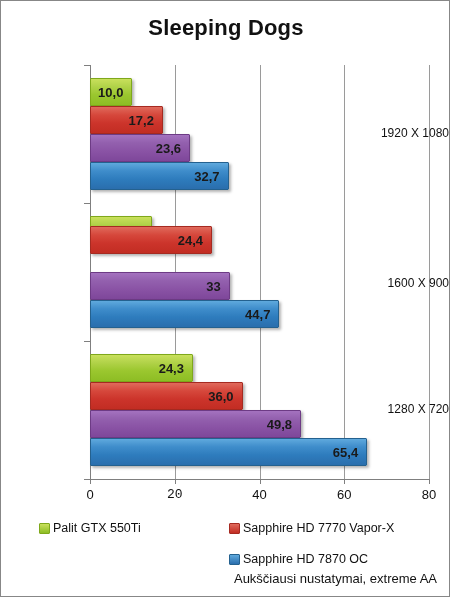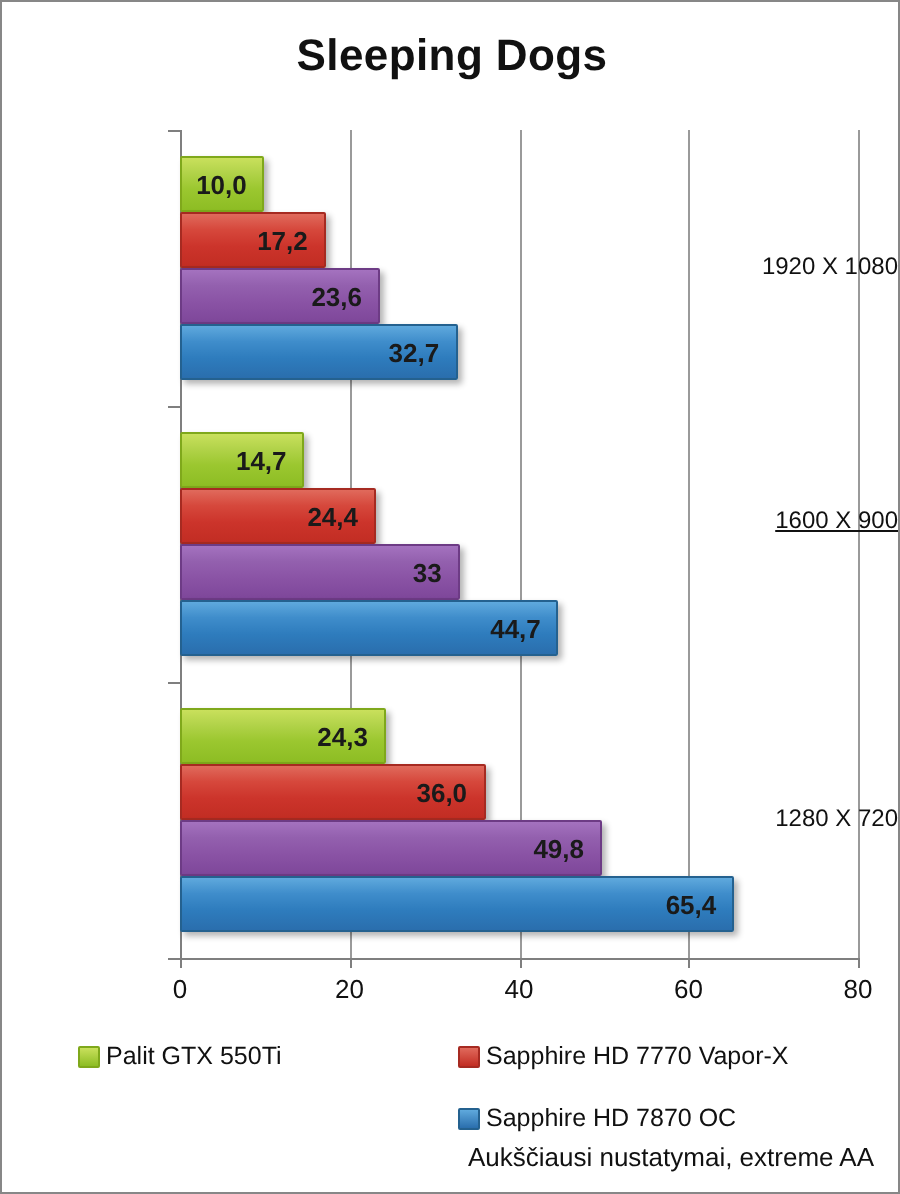--- a/index.html
+++ b/index.html
@@ -186,21 +186,21 @@
       <div class="gridline" style="left: 84.75px;"></div>
       <div class="gridline" style="left: 169.5px;"></div>
       <div class="gridline" style="left: 254.25px;"></div>
       <div class="gridline" style="left: 339px;"></div>
     </div>
 
   <div id="dynamic-layer">
       <div class="axis-tick" style="left: 89px;"></div>
       <div class="xtick-label" style="left: 89px;">0</div>
       <div class="axis-tick" style="left: 173.75px;"></div>
-      <div class="xtick-label" style="left: 173.75px;">20</div>
+      <div class="xtick-label" style="left: 173.75px; font-family: Liberation Mono, monospace;">20</div>
       <div class="axis-tick" style="left: 258.5px;"></div>
       <div class="xtick-label" style="left: 258.5px;">40</div>
       <div class="axis-tick" style="left: 343.25px;"></div>
       <div class="xtick-label" style="left: 343.25px;">60</div>
       <div class="axis-tick" style="left: 428px;"></div>
       <div class="xtick-label" style="left: 428px;">80</div>
       <div class="cat-tick" style="top: 64px;"></div>
       <div class="cat-label" style="top: 125px;">1920 X 1080</div>
       <div class="bar bar-s0" style="left: 89px; top: 77px; width: 42.375px;">
         <span class="bar-label">10,0</span>
@@ -208,25 +208,25 @@
       <div class="bar bar-s1" style="left: 89px; top: 105px; width: 72.885px;">
         <span class="bar-label">17,2</span>
       </div>
       <div class="bar bar-s2" style="left: 89px; top: 133px; width: 100.005px;">
         <span class="bar-label">23,6</span>
       </div>
       <div class="bar bar-s3" style="left: 89px; top: 161px; width: 138.566px;">
         <span class="bar-label">32,7</span>
       </div>
       <div class="cat-tick" style="top: 202px;"></div>
-      <div class="cat-label" style="top: 252px; text-decoration: underline;">1600 X 900</div>
+      <div class="cat-label" style="top: 275px;">1600 X 900</div>
       <div class="bar bar-s0" style="left: 89px; top: 215px; width: 62.2912px;">
         <span class="bar-label">14,7</span>
       </div>
-      <div class="bar bar-s1" style="left: 89px; top: 243px; width: 98px;">
+      <div class="bar bar-s1" style="left: 89px; top: 225px; width: 122px;">
         <span class="bar-label">24,4</span>
       </div>
       <div class="bar bar-s2" style="left: 89px; top: 271px; width: 139.838px; padding-left: 40px;">
         <span class="bar-label">33</span>
       </div>
       <div class="bar bar-s3" style="left: 89px; top: 299px; width: 189.416px;">
         <span class="bar-label">44,7</span>
       </div>
       <div class="cat-tick" style="top: 340px;"></div>
       <div class="cat-label" style="top: 401px;">1280 X 720</div>

